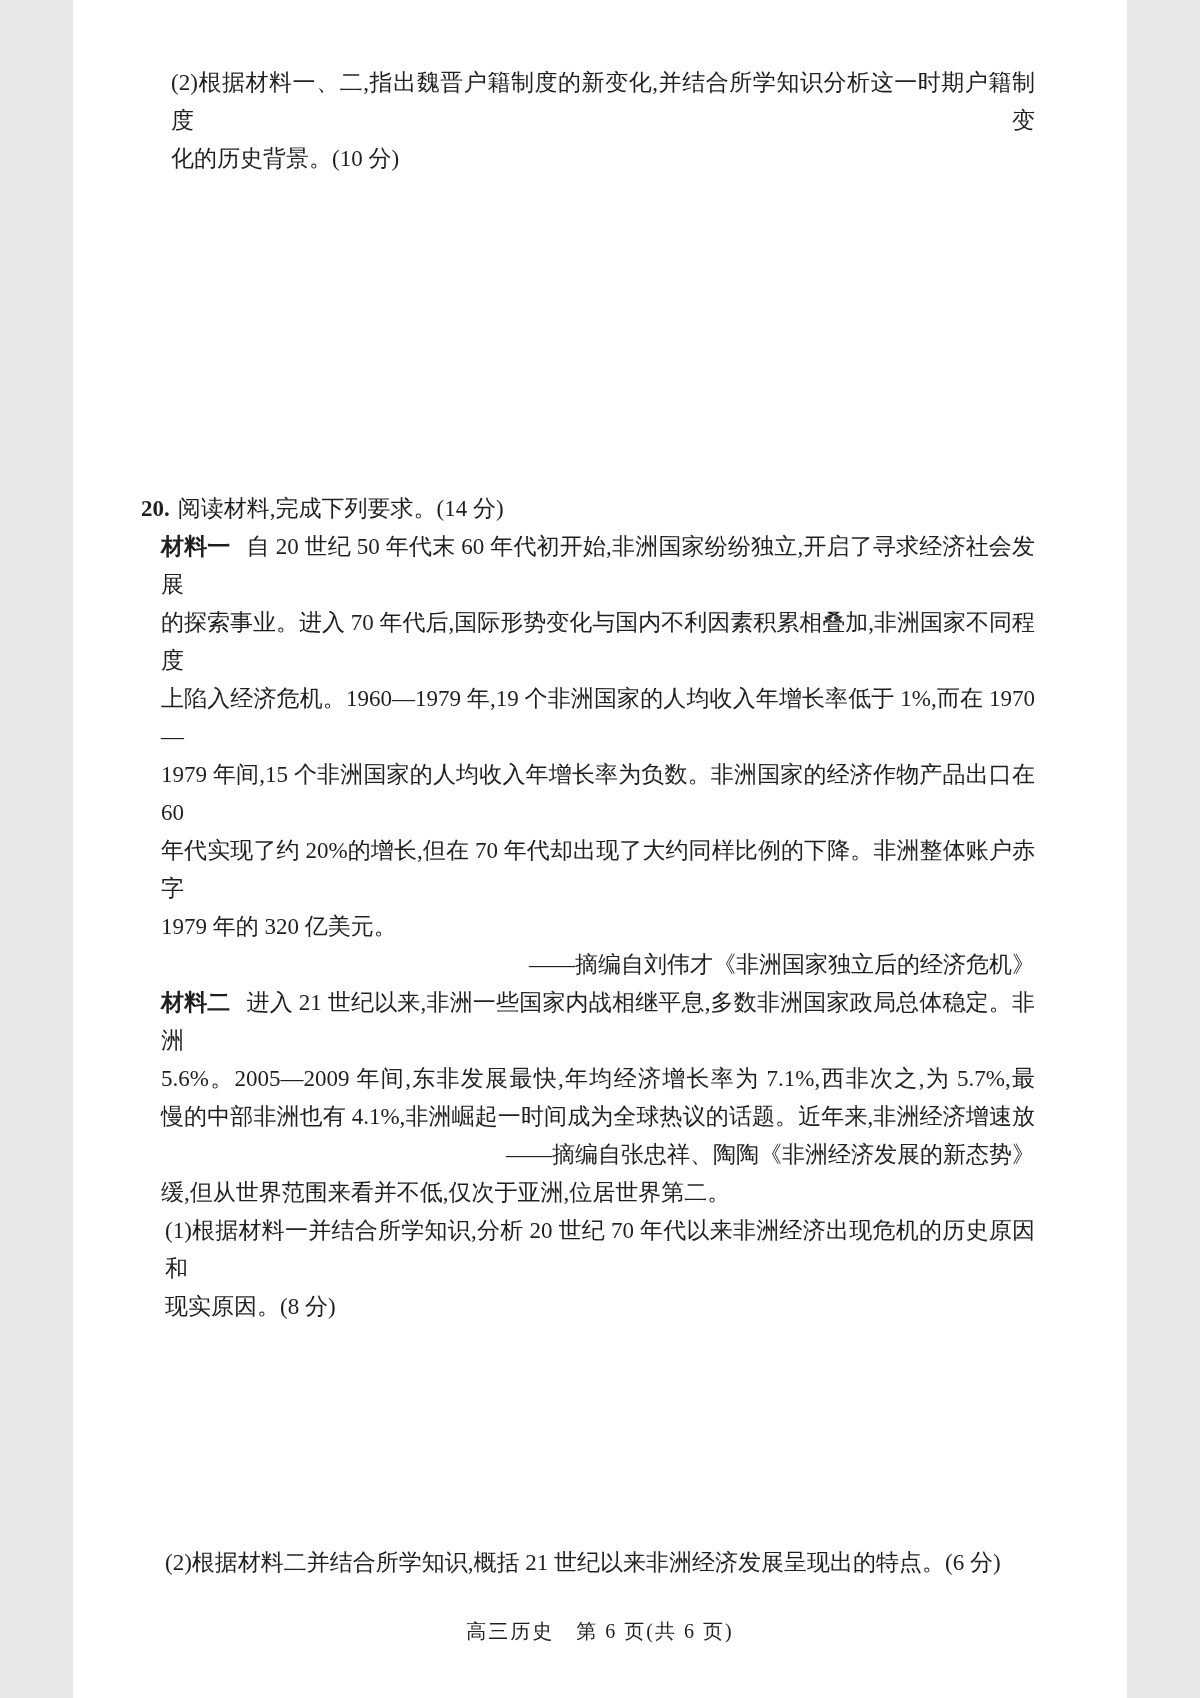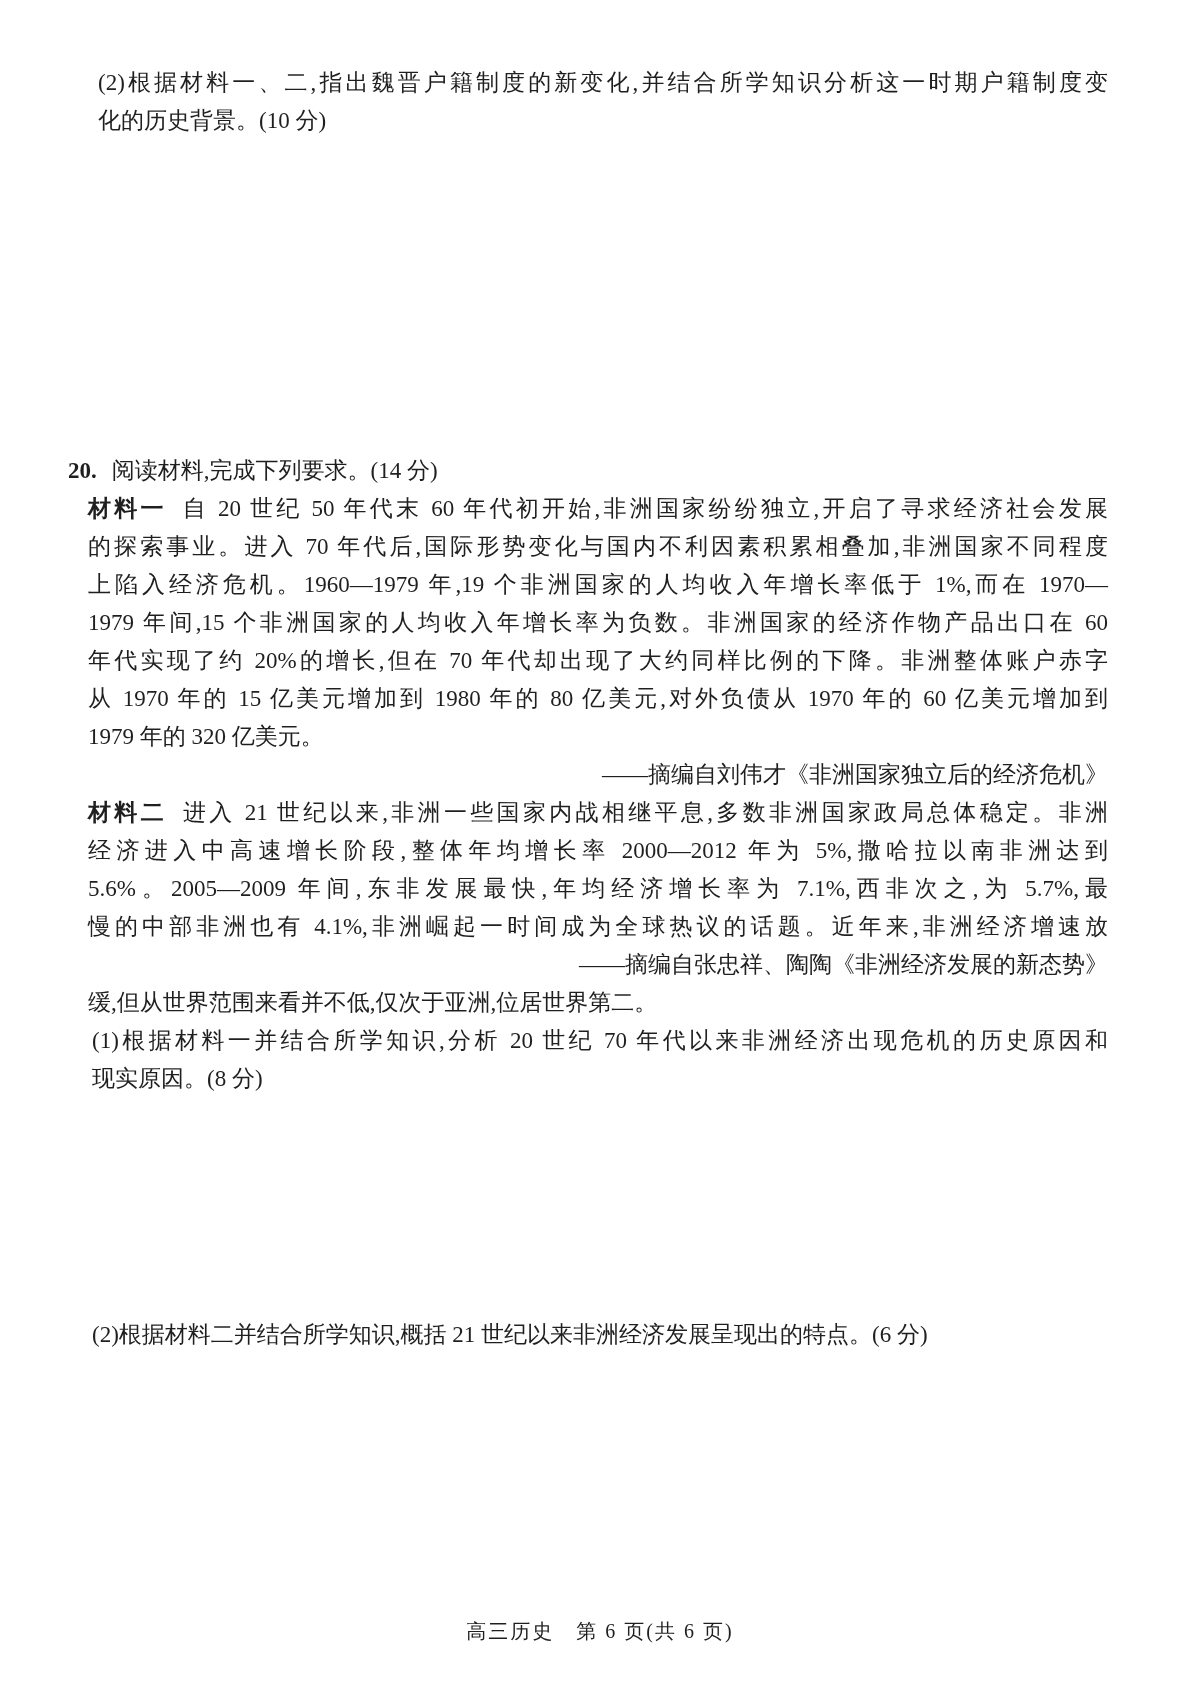--- a/index.html
+++ b/index.html
@@ -1,34 +1,34 @@
 <!DOCTYPE html>
 <html><head>
 <meta charset="utf-8">
 <style>
   html, body { margin: 0; padding: 0; background: #e8e8e8; }
   .doc {
     position: relative;
-    width: 1200px;
+    width: 1054px;
     height: 1698px;
     margin: 0 auto;
     background: #ffffff;
     color: #1f1f1f;
     font-family: "Liberation Serif", "DejaVu Serif", serif;
     font-size: 23px;
     line-height: 38px;
     box-sizing: border-box;
     padding: 64px 92px 0 68px;
     overflow: hidden;
   }
   .line { white-space: normal; }
   .just { text-align: justify; text-align-last: justify; }
   .block.prev { margin-left: 30px; }
   .block.q20 { margin-top: 312px; }
-  .qnum { font-weight: bold; margin-right: 15px; }
+  .qnum { font-weight: bold; margin-right: 8px; }
   .para { margin-left: 20px; }
   .mlabel { font-weight: bold; margin-right: 16px; }
   .attr { text-align: left; text-align-last: right; }
   .sub { margin-left: 24px; }
   .sub2 { margin-top: 218px; }
   .pagefoot {
     position: absolute;
     left: 0;
     top: 1612px;
     width: 100%;
@@ -54,30 +54,28 @@
     </div>
 
     <div class="para">
       <div class="line just">
         <b class="mlabel">材料一</b><span>自 20 世纪 50 年代末 60 年代初开始,非洲国家纷纷独立,开启了寻求经济社会发展</span>
       </div>
       <div class="line just">的探索事业。进入 70 年代后,国际形势变化与国内不利因素积累相叠加,非洲国家不同程度</div>
       <div class="line just">上陷入经济危机。1960—1979 年,19 个非洲国家的人均收入年增长率低于 1%,而在 1970—</div>
       <div class="line just">1979 年间,15 个非洲国家的人均收入年增长率为负数。非洲国家的经济作物产品出口在 60</div>
       <div class="line just">年代实现了约 20%的增长,但在 70 年代却出现了大约同样比例的下降。非洲整体账户赤字</div>
-      <div class="line just">从 1970 年的 15 亿美元增加到 1980 年的 80 亿美元,对外负债从 1970 年的 60 亿美元增加到</div>
       <div class="line">1979 年的 320 亿美元。</div>
       <div class="line attr">——摘编自刘伟才《非洲国家独立后的经济危机》</div>
     </div>
 
     <div class="para">
       <div class="line just">
         <b class="mlabel">材料二</b><span>进入 21 世纪以来,非洲一些国家内战相继平息,多数非洲国家政局总体稳定。非洲</span>
       </div>
-      <div class="line just">经济进入中高速增长阶段,整体年均增长率 2000—2012 年为 5%,撒哈拉以南非洲达到</div>
       <div class="line just">5.6%。2005—2009 年间,东非发展最快,年均经济增长率为 7.1%,西非次之,为 5.7%,最</div>
       <div class="line just">慢的中部非洲也有 4.1%,非洲崛起一时间成为全球热议的话题。近年来,非洲经济增速放</div>
       <div class="line attr">——摘编自张忠祥、陶陶《非洲经济发展的新态势》</div>
       <div class="line">缓,但从世界范围来看并不低,仅次于亚洲,位居世界第二。</div>
     </div>
 
     <div class="sub">
       <div class="line just">(1)根据材料一并结合所学知识,分析 20 世纪 70 年代以来非洲经济出现危机的历史原因和</div>
       <div class="line">现实原因。(8 分)</div>
     </div>

